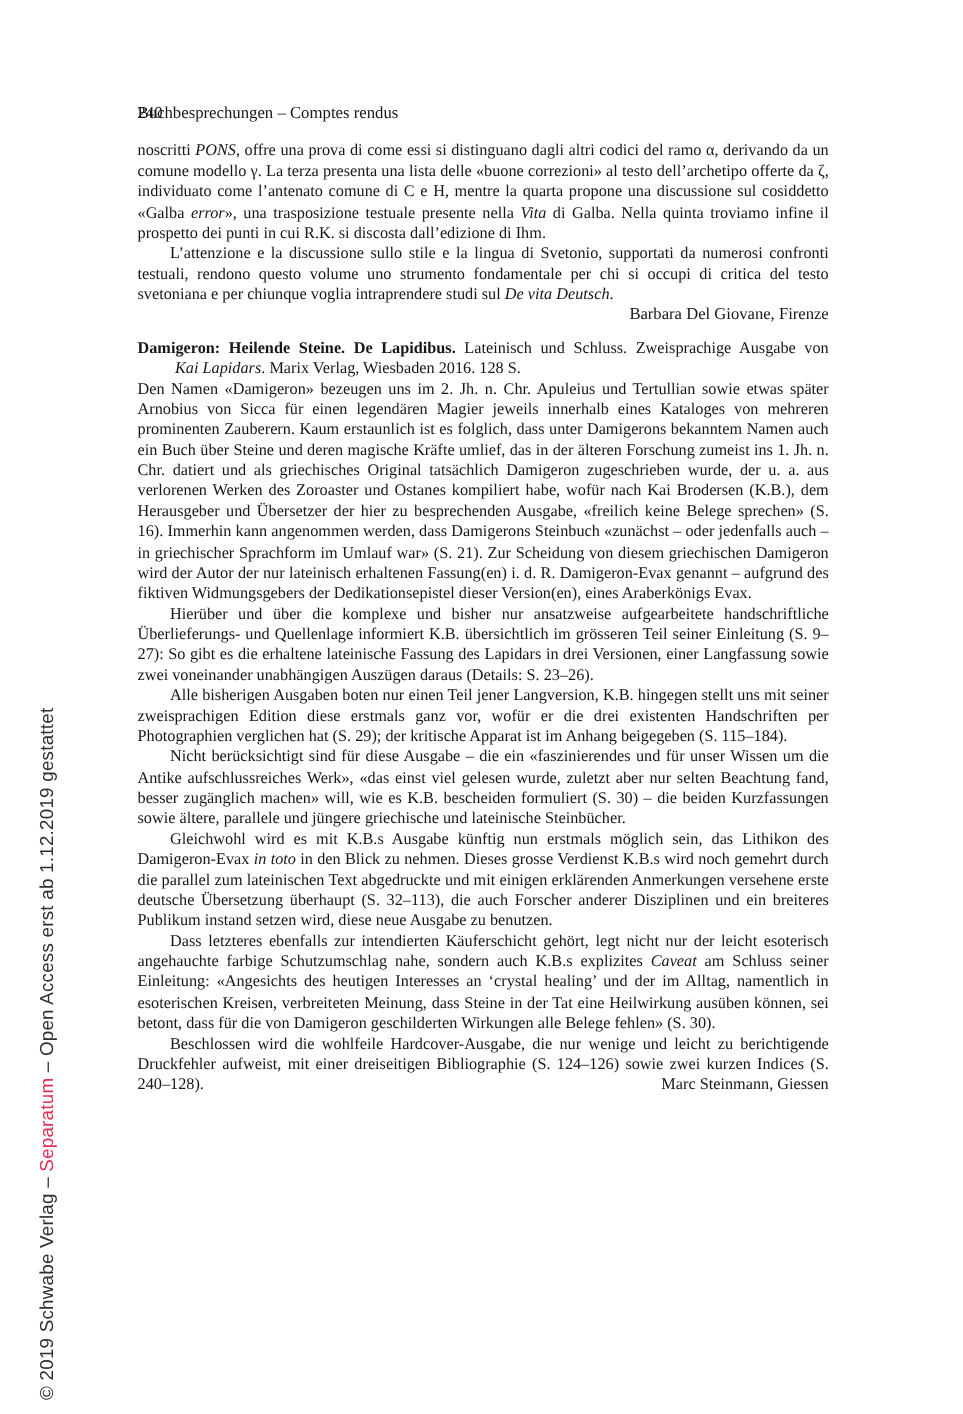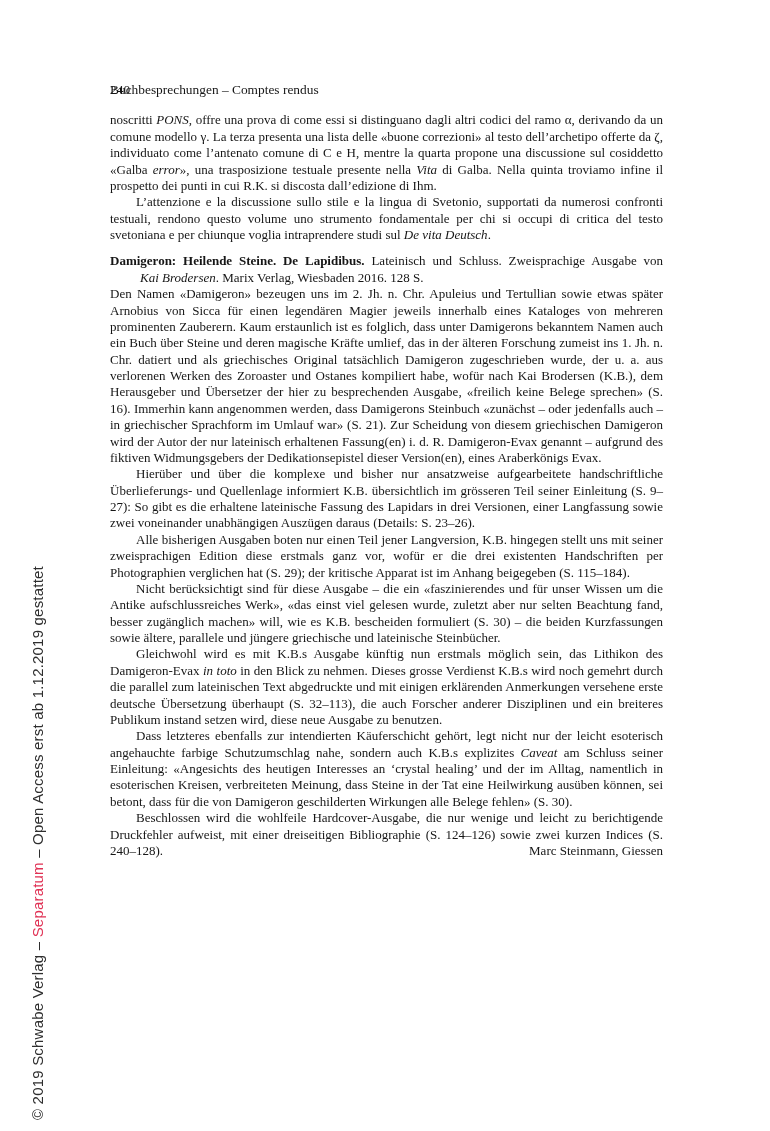--- a/index.html
+++ b/index.html
@@ -86,26 +86,27 @@
   <div class="content">
 
     <div class="header">
       <span class="pagenum">240</span>
       <div class="runtitle">Buchbesprechungen – Comptes rendus</div>
     </div>
 
     <section class="review">
       <p class="para"><span>noscritti </span><i>PONS</i><span>, offre una prova di come essi si distinguano dagli altri codici del ramo α, derivando da un comune modello γ. La terza presenta una lista delle «buone correzioni» al testo dell’archetipo offerte da ζ, individuato come l’antenato comune di C e H, mentre la quarta propone una discussione sul cosiddetto «Galba </span><i>error</i><span>», una trasposizione testuale presente nella </span><i>Vita</i><span> di Galba. Nella quinta troviamo infine il prospetto dei punti in cui R.K. si discosta dall’edizione di Ihm.</span></p>
       <p class="para indent"><span>L’attenzione e la discussione sullo stile e la lingua di Svetonio, supportati da numerosi confronti testuali, rendono questo volume uno strumento fondamentale per chi si occupi di critica del testo svetoniana e per chiunque voglia intraprendere studi sul </span><i>De vita Deutsch</i><span>.</span></p>
+      <div class="signature">Barbara Del Giovane, Firenze</div>
     </section>
 
     <section class="review second">
       <div>
         <p class="para headline justify-all"><b>Damigeron: Heilende Steine. De Lapidibus.</b><span> Lateinisch und Schluss. Zweisprachige Ausgabe von</span></p>
-        <p class="para headline hang"><i>Kai Brodersen</i><span>. Marix Verlag, Wiesbaden 2016. 128 S.</span></p>
+        <p class="para headline hang"><i>Kai Lapidars</i><span>. Marix Verlag, Wiesbaden 2016. 128 S.</span></p>
       </div>
       <p class="para"><span>Den Namen «Damigeron» bezeugen uns im 2. Jh. n. Chr. Apuleius und Tertullian sowie etwas später Arnobius von Sicca für einen legendären Magier jeweils innerhalb eines Kataloges von mehreren prominenten Zauberern. Kaum erstaunlich ist es folglich, dass unter Damigerons bekanntem Namen auch ein Buch über Steine und deren magische Kräfte umlief, das in der älteren Forschung zumeist ins 1. Jh. n. Chr. datiert und als griechisches Original tatsächlich Damigeron zugeschrieben wurde, der u. a. aus verlorenen Werken des Zoroaster und Ostanes kompiliert habe, wofür nach Kai Brodersen (K.B.), dem Herausgeber und Übersetzer der hier zu besprechenden Ausgabe, «freilich keine Belege sprechen» (S. 16). Immerhin kann angenommen werden, dass Damigerons Steinbuch «zunächst – oder jedenfalls auch – in griechischer Sprachform im Umlauf war» (S. 21). Zur Scheidung von diesem griechischen Damigeron wird der Autor der nur lateinisch erhaltenen Fassung(en) i. d. R. Damigeron-Evax genannt – aufgrund des fiktiven Widmungsgebers der Dedikationsepistel dieser Version(en), eines Araberkönigs Evax.</span></p>
       <p class="para indent"><span>Hierüber und über die komplexe und bisher nur ansatzweise aufgearbeitete handschriftliche Überlieferungs- und Quellenlage informiert K.B. übersichtlich im grösseren Teil seiner Einleitung (S. 9–27): So gibt es die erhaltene lateinische Fassung des Lapidars in drei Versionen, einer Langfassung sowie zwei voneinander unabhängigen Auszügen daraus (Details: S. 23–26).</span></p>
       <p class="para indent"><span>Alle bisherigen Ausgaben boten nur einen Teil jener Langversion, K.B. hingegen stellt uns mit seiner zweisprachigen Edition diese erstmals ganz vor, wofür er die drei existenten Handschriften per Photographien verglichen hat (S. 29); der kritische Apparat ist im Anhang beigegeben (S. 115–184).</span></p>
       <p class="para indent"><span>Nicht berücksichtigt sind für diese Ausgabe – die ein «faszinierendes und für unser Wissen um die Antike aufschlussreiches Werk», «das einst viel gelesen wurde, zuletzt aber nur selten Beachtung fand, besser zugänglich machen» will, wie es K.B. bescheiden formuliert (S. 30) – die beiden Kurzfassungen sowie ältere, parallele und jüngere griechische und lateinische Steinbücher.</span></p>
       <p class="para indent"><span>Gleichwohl wird es mit K.B.s Ausgabe künftig nun erstmals möglich sein, das Lithikon des Damigeron-Evax </span><i>in toto</i><span> in den Blick zu nehmen. Dieses grosse Verdienst K.B.s wird noch gemehrt durch die parallel zum lateinischen Text abgedruckte und mit einigen erklärenden Anmerkungen versehene erste deutsche Übersetzung überhaupt (S. 32–113), die auch Forscher anderer Disziplinen und ein breiteres Publikum instand setzen wird, diese neue Ausgabe zu benutzen.</span></p>
       <p class="para indent"><span>Dass letzteres ebenfalls zur intendierten Käuferschicht gehört, legt nicht nur der leicht esoterisch angehauchte farbige Schutzumschlag nahe, sondern auch K.B.s explizites </span><i>Caveat</i><span> am Schluss seiner Einleitung: «Angesichts des heutigen Interesses an ‘crystal healing’ und der im Alltag, namentlich in esoterischen Kreisen, verbreiteten Meinung, dass Steine in der Tat eine Heilwirkung ausüben können, sei betont, dass für die von Damigeron geschilderten Wirkungen alle Belege fehlen» (S. 30).</span></p>
       <p class="para indent">
         <span><span>Beschlossen wird die wohlfeile Hardcover-Ausgabe, die nur wenige und leicht zu berichtigende Druckfehler aufweist, mit einer dreiseitigen Bibliographie (S. 124–126) sowie zwei kurzen Indices (S. 240–128).</span></span>
         <span class="sig-float">Marc Steinmann, Giessen</span>

